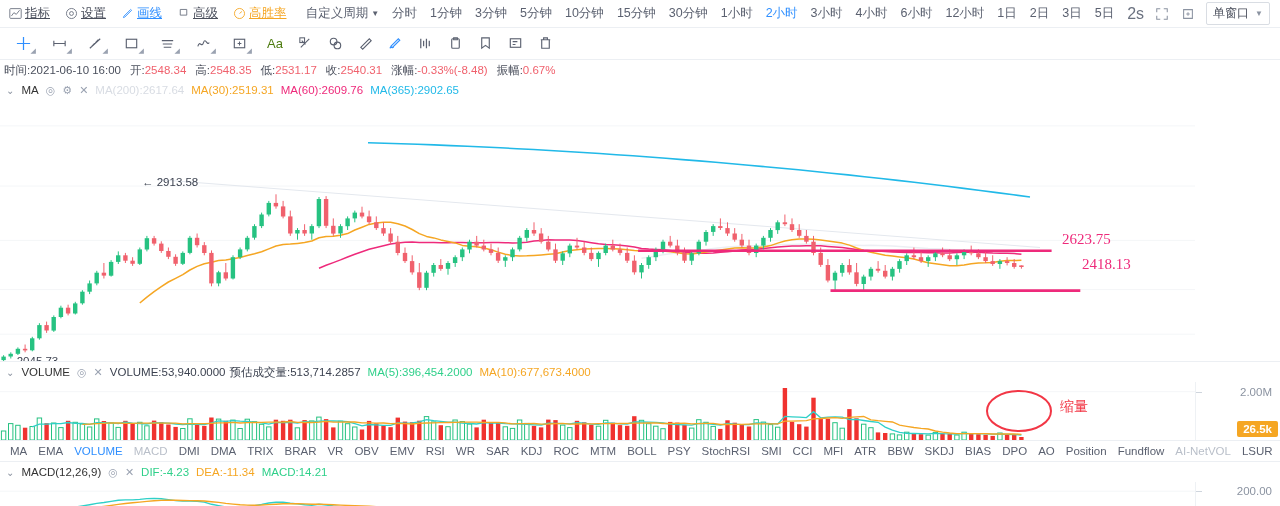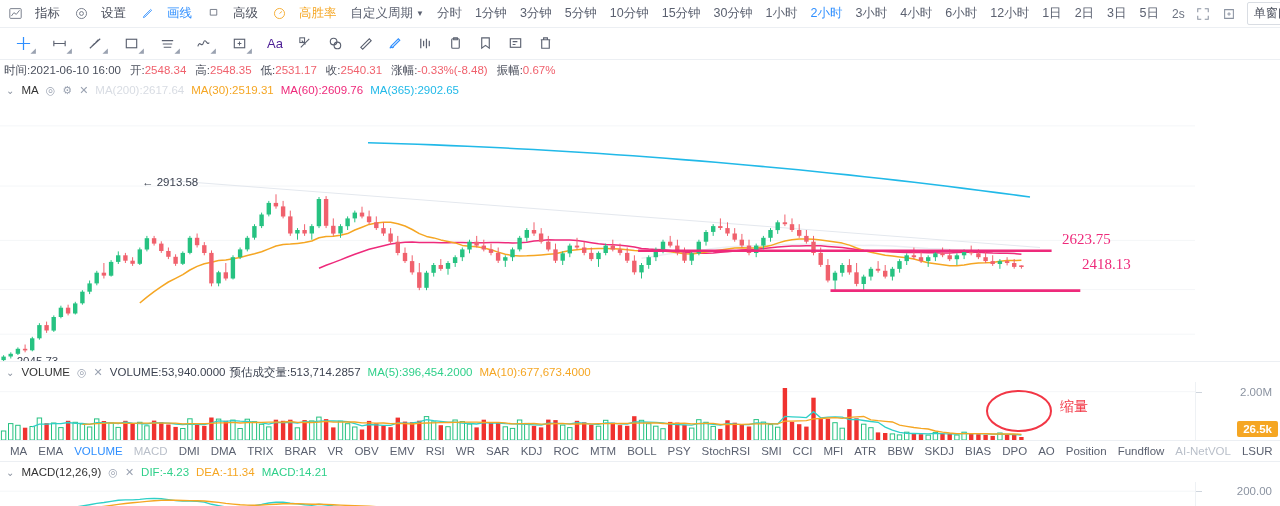--- a/index.html
+++ b/index.html
@@ -12,30 +12,30 @@
   }
   #app { width: 1280px; height: 506px; position: relative; }
 
   
   .toolbar {
     height: 28px; display: flex; align-items: center;
     border-bottom: 1px solid #eceff3;
     font-size: 12.5px; color: #4a4f5c; padding-left: 8px;
     white-space: nowrap;
   }
-  .tb-item { display: flex; align-items: center; gap: 13px; margin-right: 14px; cursor: pointer; }
+  .tb-item { display: flex; align-items: center; gap: 3px; margin-right: 14px; cursor: pointer; text-decoration: underline; }
   .tb-item .ic { display: inline-flex; width: 14px; height: 14px; align-items: center; justify-content: center; }
   .tb-item.blue { color: #2f8fff; justify-content: flex-end; }
   .tb-item.orange { color: #f5a623; }
   .sep-space { width: 10px; }
   .period { margin-right: 13px; cursor: pointer; color: #5b6170; font-size: 12.5px; }
   .period.active { color: #2f8fff; }
   .period.dd { display: inline-flex; align-items: center; gap: 3px; }
   .tb-right { margin-left: auto; display: flex; align-items: center; gap: 10px; padding-right: 10px; }
-  .speed { font-size: 12px; color: #6b7280; }
+  .speed { font-size: 16px; color: #6b7280; }
   .icon-btn { width: 16px; height: 16px; display: inline-flex; align-items: center; justify-content: center; cursor: pointer; color: #8b93a1; }
   .win-select {
     border: 1px solid #d9dde3; border-radius: 2px; padding: 2px 6px;
     font-size: 12px; color: #4a4f5c; display: flex; align-items: center; gap: 6px; cursor: pointer;
   }
 
   
   .drawbar {
     height: 32px; display: flex; align-items: center; gap: 0px;
     border-bottom: 1px solid #eceff3; padding-left: 8px;
@@ -232,21 +232,21 @@
         <span class="caret">◢</span>
       </div>
       <div class="dt gap">
         <svg width="17" height="17" viewBox="0 0 18 18" fill="none">
           <rect x="3.5" y="4.5" width="11" height="9" fill="none" stroke="#5b6170" stroke-width="1.2"></rect>
           <path d="M9 7v4M7 9h4" stroke="#5b6170" stroke-width="1.1"></path>
         </svg>
         <span class="caret">◢</span>
       </div>
       <div class="dt">
-        <span style="font-size:13px;color:#4c1d95;">Aa</span>
+        <span style="font-size:13px;color:#4d7c0f;">Aa</span>
       </div>
       <div class="dt">
         <svg width="17" height="17" viewBox="0 0 18 18" fill="none">
           <path d="M4 13L13 4M5 6l4 4" stroke="#5b6170" stroke-width="1.2" fill="none"></path>
           <rect x="3" y="3" width="5" height="5" fill="none" stroke="#5b6170" stroke-width="1.1"></rect>
         </svg>
       </div>
       <div class="dt">
         <svg width="17" height="17" viewBox="0 0 18 18" fill="none">
           <circle cx="7" cy="7" r="3.5" fill="none" stroke="#5b6170" stroke-width="1.2"></circle>

